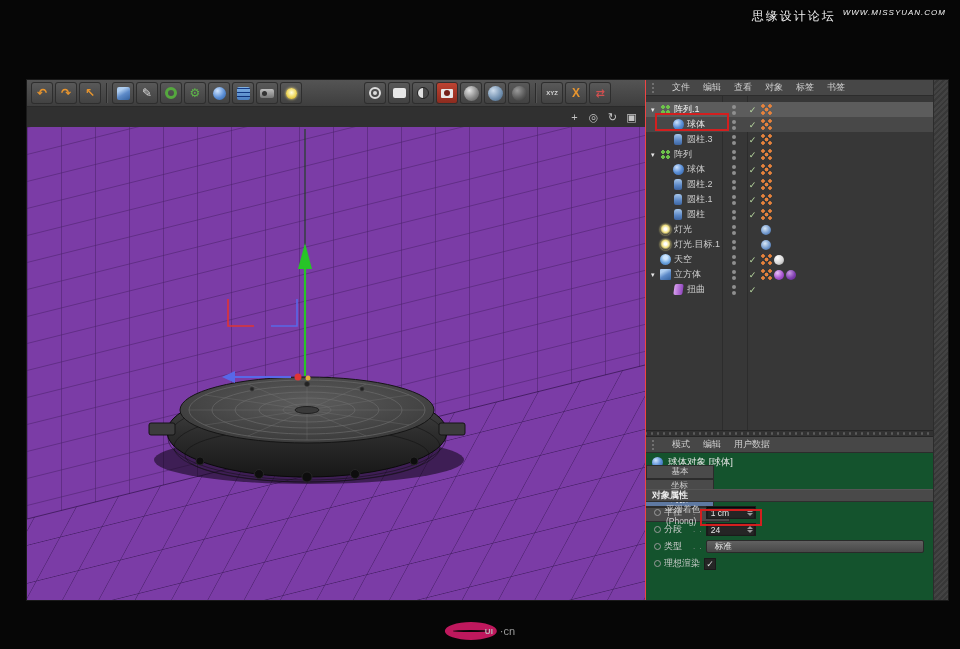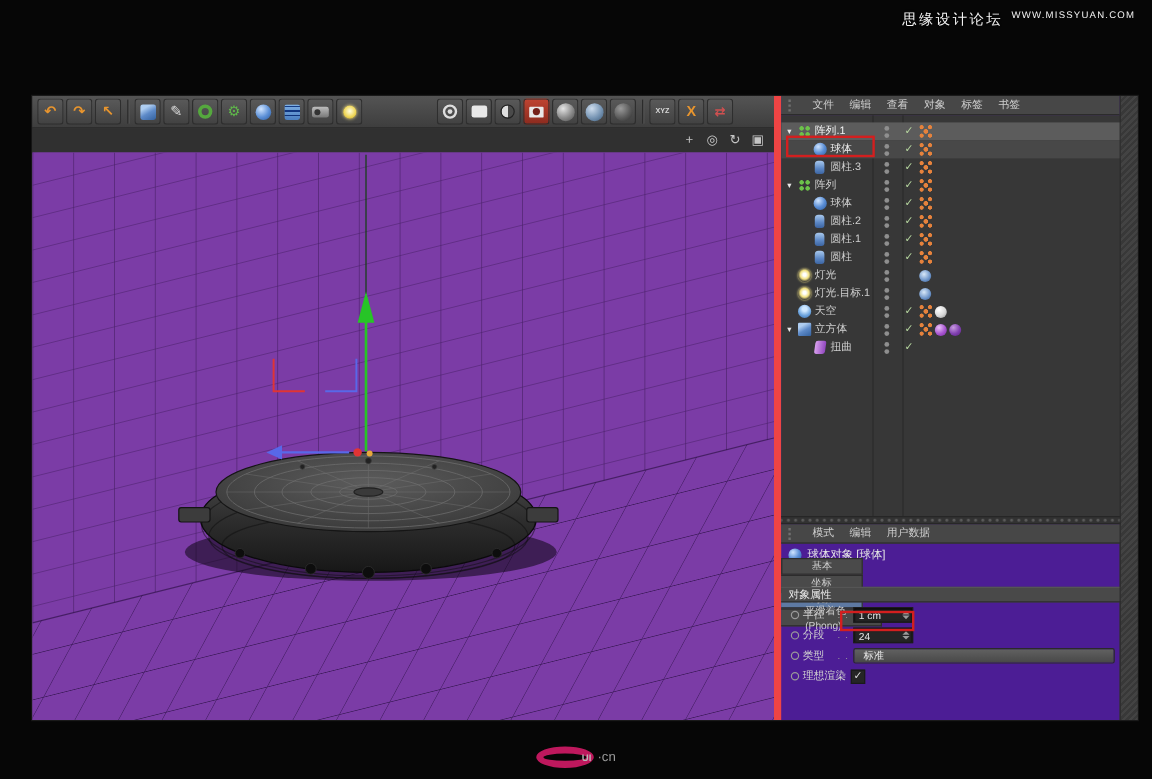--- a/index.html
+++ b/index.html
@@ -3,21 +3,21 @@
 <meta charset="utf-8">
 <style>
   * { margin:0; padding:0; box-sizing:border-box; }
   html,body { width:960px; height:649px; background:#060606; overflow:hidden;
               font-family:"Liberation Sans","DejaVu Sans",sans-serif; position:relative; }
 
   
   .watermark { position:absolute; top:8px; right:14px; color:#fff; text-align:right;
                display:flex; gap:7px; align-items:flex-start; opacity:.95; }
   .wm-name { font-size:12px; letter-spacing:2px; text-shadow:0 0 2px #000; }
-  .wm-url  { font-size:8px; letter-spacing:1px; }
+  .wm-url  { font-size:8px; letter-spacing:1px;font-style:italic; }
 
   
   .app-window { position:absolute; left:27px; top:80px; width:921px; height:520px;
                 background:#3d3d3d; box-shadow:0 0 0 1px #1a1a1a; }
 
   
   .toolbar { position:absolute; left:0; top:0; width:618px; height:27px;
              background:linear-gradient(#545454,#3e3e3e); border-bottom:1px solid #2a2a2a;
              display:flex; align-items:center; padding-left:4px; gap:2px; }
   .tbi { width:22px; height:22px; border-radius:3px; flex:none;
@@ -66,21 +66,21 @@
 
   
   .vp-header { position:absolute; left:0; top:27px; width:618px; height:20px; background:#303030;
                display:flex; align-items:center; justify-content:flex-end; gap:4px; padding-right:6px; }
   .vp-nav { width:15px; height:15px; display:flex; align-items:center; justify-content:center;
             color:#c4c4c4; font-size:11px; line-height:1; }
   .vp-canvas { position:absolute; left:0; top:47px; width:618px; height:473px; background:#7b3ca6; }
 
   
   .right-panel { position:absolute; left:618px; top:0; width:288px; height:520px;
-                 background:#4c1d95; border-left:6px solid #ef4444; }
+                 background:#14532d; border-left:1px solid #ef4444; }
   .right-strip { position:absolute; left:906px; top:0; width:15px; height:520px;
                  background:repeating-linear-gradient(135deg,#434343 0 2px,#383838 2px 4px); 
                  border-left:1px solid #2c2c2c; }
   .menubar { display:flex; align-items:center; gap:13px; height:16px; background:#474747;
              border-bottom:1px solid #2c2c2c; padding-left:6px; font-size:9px; color:#cfcfcf; }
   .grip { width:3px; height:10px; border-left:2px dotted #707070; margin-right:4px; flex:none; }
   .menu-item { cursor:default; }
 
   
   .object-tree { position:absolute; left:0; top:16px; width:288px; height:334px;
@@ -154,21 +154,21 @@
       display:flex; align-items:center; gap:5px; padding-left:6px; font-size:9.5px; color:#e4e4e4; }
   .attr-tabs { position:absolute; left:0; top:385px; width:288px; height:32px; display:flex;flex-direction:column; }
   .attr-tab { height:15px; background:#4a4a4a; border:1px solid #2c2c2c; border-left:none;
       display:flex; align-items:center; justify-content:center; font-size:8.5px; color:#cfcfcf; }
   .attr-tab:first-child { border-left:1px solid #2c2c2c; }
   .attr-tab.active { background:#5e79a2; color:#fff; }
   .t1,.t2,.t3 { width:68px; } .t4 { width:84px;padding-left:20px; }
   .attr-section { position:absolute; left:0; top:409px; width:288px; height:13px; background:#494949;
       border-top:1px solid #555; border-bottom:1px solid #2e2e2e;
       display:flex; align-items:center; padding-left:6px;
-      font-size:9px; font-weight:normal; color:#eaeaea; }
+      font-size:9px; font-weight:bold; color:#eaeaea; }
   .attr-rows { position:absolute; left:0; top:424px; width:288px; }
   .attr-row { display:flex; align-items:center; height:17px; padding-left:8px; font-size:9px;
       color:#d0d0d0; }
   .bullet { width:7px; height:7px; border-radius:50%; border:1px solid #9a9a9a; margin-right:3px; flex:none; }
   .attr-label { min-width:26px; }
   .leader { color:#9a9a9a; font-size:8px; margin:0 3px 0 3px; letter-spacing:1px; }
   .attr-input { width:50px; height:13px; background:#252525; border:1px solid #1b1b1b;
       box-shadow:inset 0 1px 2px #000; display:flex; align-items:center;
       justify-content:space-between; padding:0 2px 0 4px; font-size:8.5px; color:#e6e6e6; }
   .stepper { display:flex; flex-direction:column; gap:1px; }
@@ -182,21 +182,21 @@
       display:flex; align-items:center; justify-content:center; color:#dcdcdc; font-size:9px; }
 
   
   .redbox { position:absolute; border:2px solid #d31f1f; z-index:50; }
   .redbox-sphere { left:655px; top:113px; width:74px; height:18px; }
   .redbox-radius { left:700px; top:509px; width:62px; height:17px; }
 
   
   .footer-logo { position:absolute; left:50%; top:622px; transform:translateX(-50%);
       display:flex; align-items:center; gap:3px; color:#9a9a9a; }
-  .logo-circle { width:18px; height:18px; border:6px solid #be185d; border-radius:50%;
+  .logo-circle { width:18px; height:18px; border:8px solid #be185d; border-radius:50%;
       display:flex; align-items:center; justify-content:center;
       font-size:8px; font-weight:bold; color:#b8b8b8;padding-left:36px; }
   .logo-suffix { font-size:11px; }
 </style>
 </head>
 <body>
 
 <div class="watermark">
   <span class="wm-name">思缘设计论坛</span>
   <span class="wm-url">WWW.MISSYUAN.COM</span>

